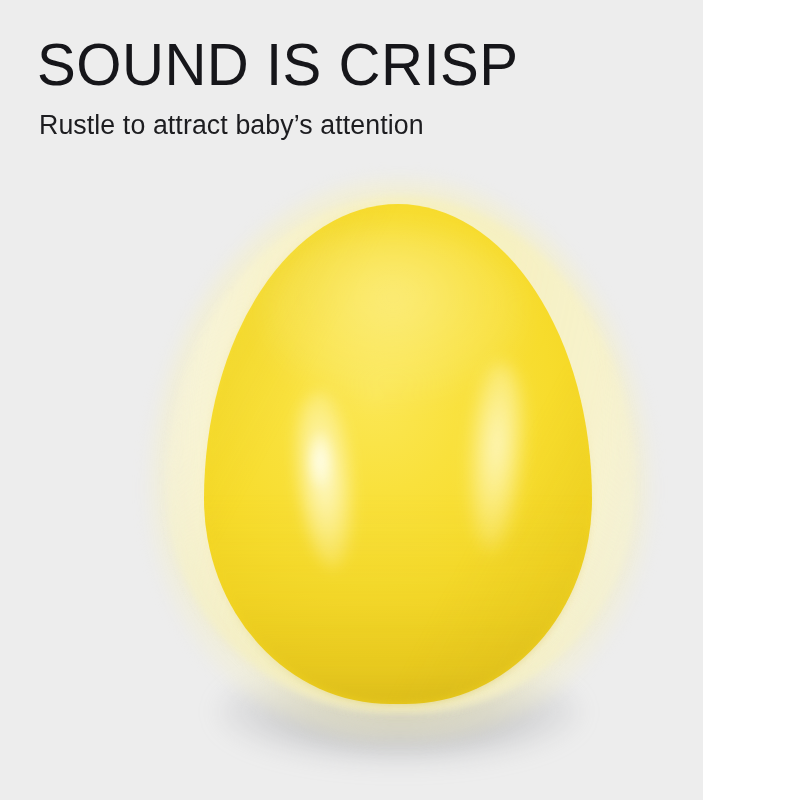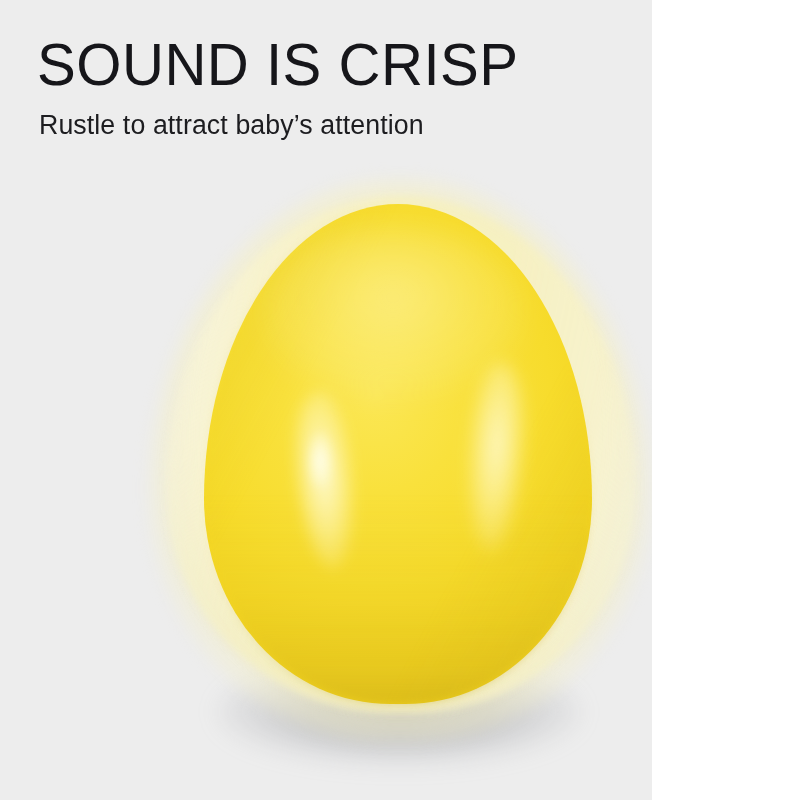--- a/index.html
+++ b/index.html
@@ -8,21 +8,21 @@
   }
   body {
     width: 800px;
     height: 800px;
     overflow: hidden;
     font-family: "Liberation Sans", sans-serif;
   }
 
   #poster {
     position: relative;
-    width: 652px;
+    width: 703px;
     height: 800px;
     background: #ededed;
     overflow: hidden;
   }
 
   
   #text-block {
     position: absolute;
     left: 37px;
     top: 34px;

